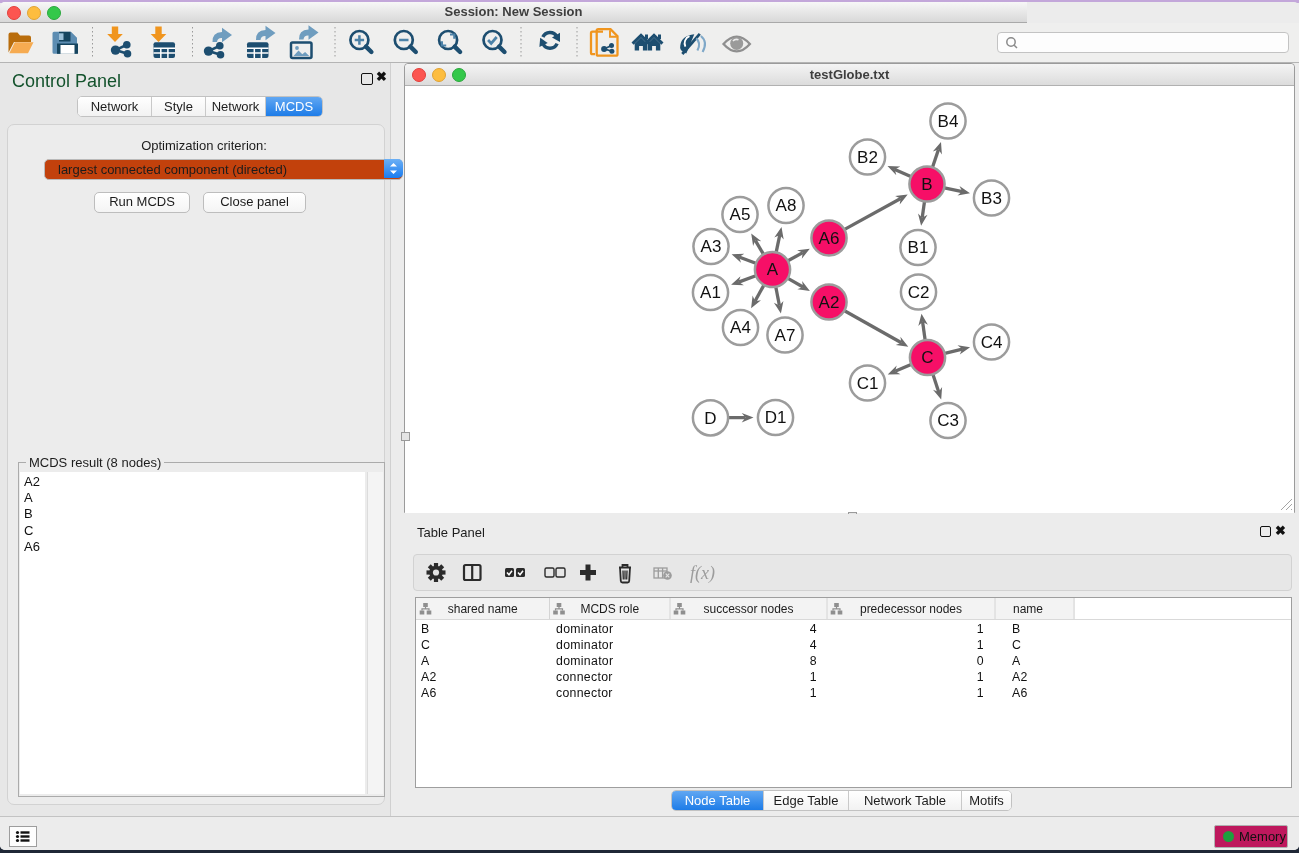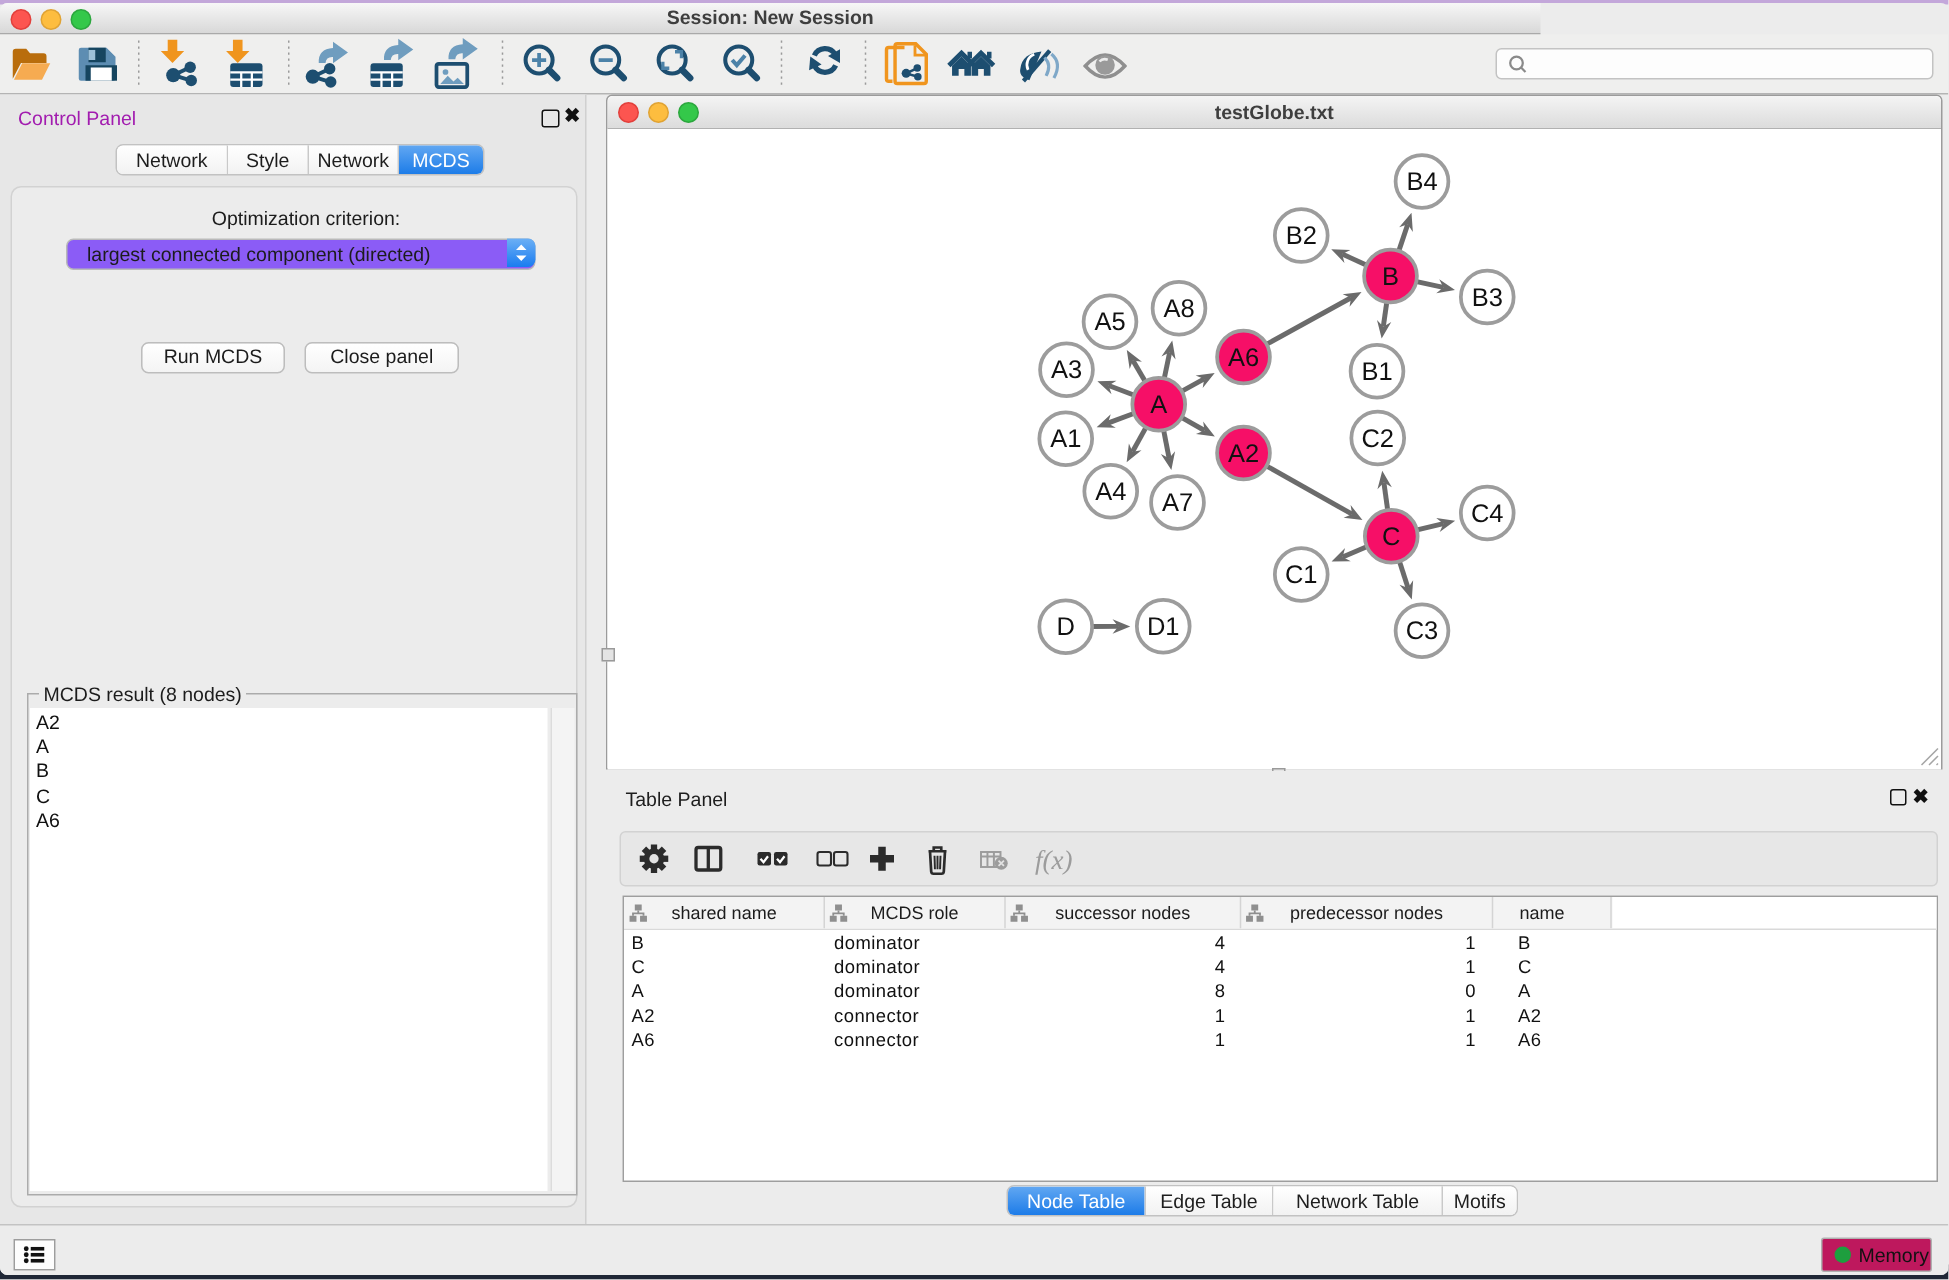--- a/index.html
+++ b/index.html
@@ -16,36 +16,36 @@
 #titlebar .t{position:absolute;left:0;right:0;top:2px;text-align:center;font-size:13px;font-weight:600;color:#3e3e3e;}
 .tl{position:absolute;top:4px;width:12px;height:12px;border-radius:50%;}
 #tl-r{left:7px;background:#fc5550;border:0.5px solid #e2403c;}
 #tl-y{left:27px;background:#fdbd3f;border:0.5px solid #e0a334;}
 #tl-g{left:47px;background:#34c84a;border:0.5px solid #2ca73e;}
 
 #toolbar{left:0;top:21px;width:1299px;height:39px;background:#efefee;border-bottom:1px solid #b4b4b4;}
 #searchbox{position:absolute;left:997px;top:9px;width:290px;height:19px;background:#fdfdfd;border:1px solid #c3c3c3;border-radius:4px;}
 
 #cpanel{left:0;top:61px;width:390px;height:753px;background:#e7e7e7;border-right:1px solid #d0d0d0;}
-#cpanel .hdr{position:absolute;left:12px;top:8px;font-size:13px;color:#a21caf;}
+#cpanel .hdr{position:absolute;left:12px;top:8px;font-size:18px;color:#14532d;}
 .wicoN{position:absolute;top:10px;width:10px;height:10px;border:1.5px solid #111;border-radius:2px;}
 .wicoX{position:absolute;top:6px;font-size:13px;font-weight:bold;color:#111;}
 
 .seg{position:absolute;display:flex;height:19px;border:1px solid #c2c2c2;border-radius:5px;background:#fff;font-size:13px;color:#1d1d1d;}
 .seg .s{border-right:1px solid #c9c9c9;display:flex;align-items:center;justify-content:center;background:linear-gradient(#ffffff,#f2f2f2);}
 .seg .s:last-child{border-right:none;border-radius:0 4px 4px 0;}
 .seg .s:first-child{border-radius:4px 0 0 4px;}
 .seg .sel{background:linear-gradient(#61a7f2,#1d7ce8);color:#fff;}
 #cptabs{left:77px;top:33px;}
 #cpcontent{position:absolute;left:7px;top:61px;width:376px;height:679px;background:#ececec;border:1px solid #d2d2d2;border-radius:7px;}
 #optlabel{position:absolute;left:8px;width:100%;text-align:center;top:13px;font-size:13px;color:#1c1c1c;}
-#dropdown{position:absolute;left:36px;top:34px;width:311px;height:19px;background:#8b5cf6;border:1px solid #b9b9b9;border-radius:5px;font-size:13px;color:#1c1c1c;}
+#dropdown{position:absolute;left:36px;top:34px;width:311px;height:19px;background:#c2410c;border:1px solid #b9b9b9;border-radius:5px;font-size:13px;color:#1c1c1c;padding-left:46px;}
 #dropdown .txt{position:absolute;left:13px;top:2px;}
 #dropdown .cap{position:absolute;right:-1px;top:-1px;width:19px;height:19px;background:linear-gradient(#6cb0f5,#1a7cf0);border-radius:0 5px 5px 0;}
-.btn{position:absolute;height:19px;background:linear-gradient(#ffffff,#f4f4f4);border:1px solid #bdbdbd;border-radius:5px;font-size:13px;color:#1c1c1c;text-align:center;line-height:18px;margin-top:36px;}
+.btn{position:absolute;height:19px;background:linear-gradient(#ffffff,#f4f4f4);border:1px solid #bdbdbd;border-radius:5px;font-size:13px;color:#1c1c1c;text-align:center;line-height:18px;}
 
 #grpbox{position:absolute;left:10px;top:337px;width:365px;height:333px;border:1px solid #ababab;}
 #grplabel{position:absolute;left:7px;top:-8px;background:#ececec;padding:0 3px;font-size:13px;color:#1c1c1c;}
 #mcdslist{position:absolute;left:1px;top:9px;width:345px;height:322px;background:#fff;font-size:13px;color:#111;line-height:16.2px;padding:2px 0 0 4px;box-sizing:border-box;}
 #mcdsscroll{position:absolute;right:1px;top:9px;width:16px;height:322px;background:#f4f4f4;border-left:1px solid #dcdcdc;box-sizing:border-box;}
 
 #netwin{left:404px;top:61px;width:889px;height:448px;border:1px solid #9b9b9b;border-radius:4px 4px 0 0;background:#fff;}
 #nettitle{position:absolute;left:0;top:0;width:100%;height:21px;background:linear-gradient(#f4f4f4,#dcdcdc);border-bottom:1px solid #b1b1b1;border-radius:4px 4px 0 0;}
 #nettitle .t{position:absolute;left:0;right:0;top:3px;text-align:center;font-size:13px;font-weight:600;color:#3e3e3e;}
 #netwin .tl{top:4px;}

